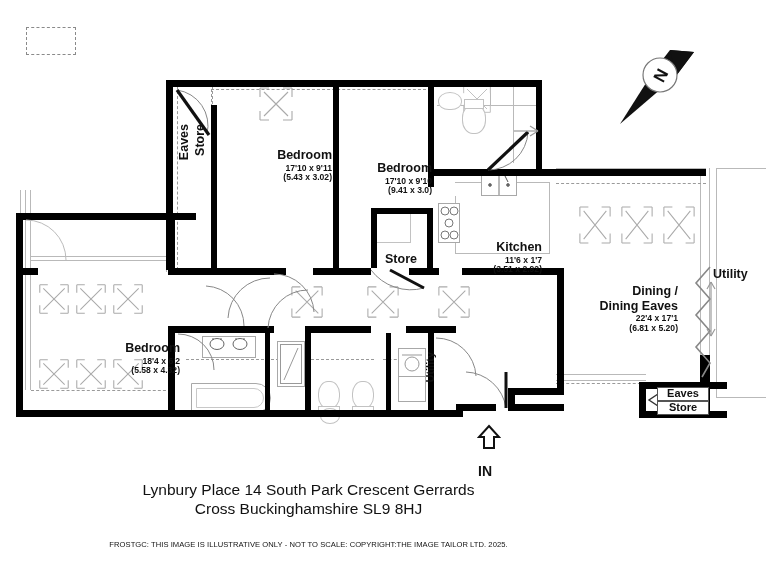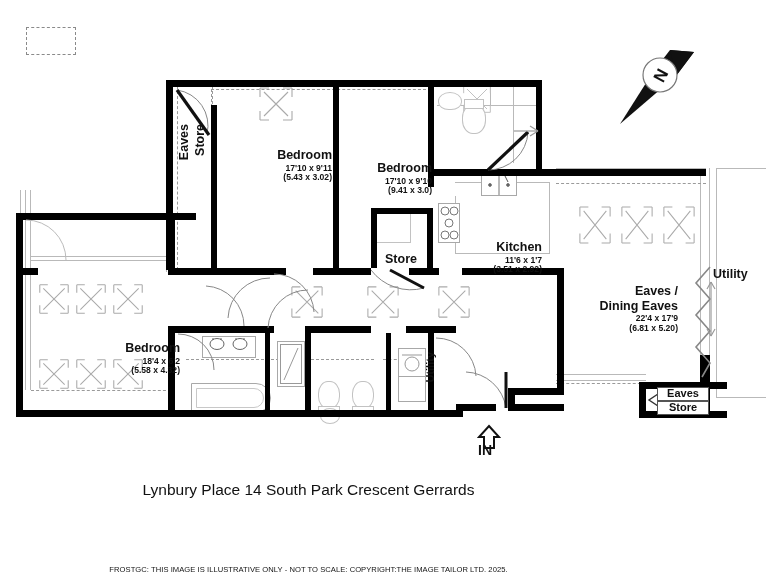--- a/index.html
+++ b/index.html
@@ -48,21 +48,21 @@
   
   .compass{position:absolute;left:598px;top:40px;width:110px;height:95px;}
 
   
   .inlab{position:absolute;font-size:14px;font-weight:bold;}
 
   
   .foot{position:absolute;left:0;width:617px;text-align:center;}
   .foot1{top:480px;font-size:15.5px;line-height:1.25;}
   .foot2{top:521px;font-size:11.4px;}
-  .foot3{top:565px;font-size:7.6px;letter-spacing:.05px;}
+  .foot3{top:540px;font-size:7.6px;letter-spacing:.05px;}
 
   
   .zig{position:absolute;}
 </style>
 </head>
 <body>
 
 <div id="plan">
 
   <div class="legend">
@@ -421,21 +421,21 @@
 
   <svg style="position:absolute;left:645px;top:386px;" width="26" height="28">
     <g stroke="#333" stroke-width="1.4" fill="none">
       <path d="M22 2 L4 14 L22 26"></path>
     </g>
   </svg>
 
   <svg style="position:absolute;left:477px;top:424px;" width="24" height="26">
     <polygon points="12,2 22,13 17,13 17,24 7,24 7,13 2,13" fill="#fff" stroke="#111" stroke-width="2"></polygon>
   </svg>
-  <div class="inlab" style="left:478px;top:442px;">IN</div>
+  <div class="inlab" style="left:478px;top:463px;">IN</div>
 
   <div class="room" style="left:212px;top:128px;width:120px;">
     <div class="nm">Bedroom</div>
     <div class="d1">17'10 x 9'11</div>
     <div class="d2">(5.43 x 3.02)</div>
   </div>
 
   <div class="room" style="left:332px;top:141px;width:100px;">
     <div class="nm">Bedroom</div>
     <div class="d1">17'10 x 9'10</div>
@@ -448,38 +448,39 @@
     <div class="d2">(5.58 x 4.32)</div>
   </div>
 
   <div class="room" style="left:452px;top:220px;width:90px;">
     <div class="nm">Kitchen</div>
     <div class="d1">11'6 x 1'7</div>
     <div class="d2">(3.51 x 2.92)</div>
   </div>
 
   <div class="room" style="left:562px;top:264px;width:116px;">
-    <div class="nm">Eaves /</div>
+    <div class="nm">Dining /</div>
     <div class="nm2">Dining Eaves</div>
-    <div class="d1">22'4 x 17'9</div>
+    <div class="d1">22'4 x 17'1</div>
     <div class="d2">(6.81 x 5.20)</div>
   </div>
 
   <div class="vlabel" style="left:177px;top:124px;">Eaves</div>
   <div class="vlabel" style="left:193px;top:124px;">Store</div>
 
   <div class="plain" style="left:385px;top:252px;">Store</div>
 
   <div class="vlabel2" style="left:424px;top:352px;">Utility</div>
 
   <div class="plain" style="left:713px;top:267px;">Utility</div>
 
   <div class="eavesbox" style="left:657px;top:387px;width:52px;">
     <span>Eaves</span>
     <span>Store</span>
   </div>
 
   <div class="foot foot1">
     <div>Lynbury Place 14 South Park Crescent Gerrards</div>
+    <div>Cross Buckinghamshire SL9 8HJ</div>
   </div>
   <div class="foot foot3">FROSTGC: THIS IMAGE IS ILLUSTRATIVE ONLY - NOT TO SCALE: COPYRIGHT:THE IMAGE TAILOR LTD. 2025.</div>
 
 </div>
 
 </body></html>

